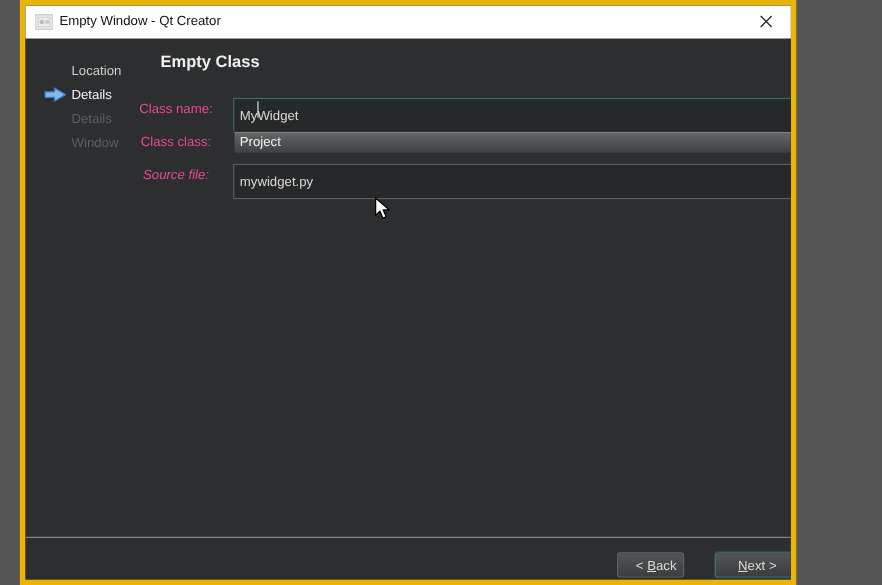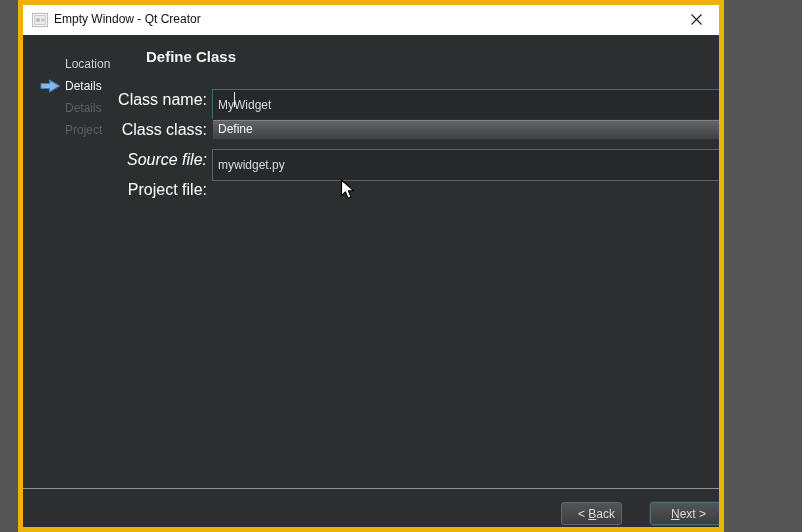--- a/index.html
+++ b/index.html
@@ -20,21 +20,21 @@
   .step { position:absolute; left:0; width:115px; height:22px; font-size:12px; line-height:22px; }
   .step .step-label { position:absolute; left:42px; }
   .step.s0 { top:18px; } .step.s1 { top:40px; } .step.s2 { top:62px; } .step.s3 { top:84px; }
   .step.done    { color:#cdcdcd; }
   .step.current { color:#f2f2f2; }
   .step.pending { color:#5d5f61; }
   .step-arrow { position:absolute; left:17px; top:4px; width:21px; height:14px; }
   
   .heading { position:absolute; left:123px; top:13px; font-size:15px; font-weight:bold; color:#f0f0f0; }
   
-  .row-label { position:absolute; left:90px; width:94px; text-align:right; font-size:16px; color:#ffffff; line-height:21px; }
+  .row-label { position:absolute; left:90px; width:94px; text-align:center; font-size:12px; color:#ec4899; line-height:21px; }
   .rl0 { top:54px; } .rl1 { top:84px; } .rl2 { top:114px;font-style:italic; } .rl3 { top:144px; }
   .field { position:absolute; left:189px; width:600px; height:21px; }
   .f0 { top:54px; } .f1 { top:84px; } .f2 { top:114px; } .f3 { top:144px; }
   .text-field {
     box-sizing:border-box; width:100%; height:21px; background:#262829;
     border:1px solid #606060; color:#d9d9d9; font-size:12px; padding:15px 5px;
     font-family:"Liberation Sans", sans-serif; outline:none; display:block;
   }
   .text-field.focused { border-color:#3b6c6f; }
   .caret { position:absolute; left:22px; top:3px; width:1px; height:15px; background:#e6e6e6; }
@@ -93,45 +93,44 @@
     <div class="step s1 current">
       <svg class="step-arrow" viewBox="0 0 21 14">
         <polygon points="1,4.5 9.5,4.5 9.5,1 19.5,7 9.5,13 9.5,9.5 1,9.5" fill="#87b8ec" stroke="#3f7fc1" stroke-width="1.2" stroke-linejoin="round"></polygon>
       </svg>
       <span class="step-label">Details</span>
     </div>
     <div class="step s2 pending">
       <span class="step-label">Details</span>
     </div>
     <div class="step s3 pending">
-      <span class="step-label">Project</span>
+      <span class="step-label">Window</span>
     </div>
 
-    <div class="heading">Define Class</div>
+    <div class="heading">Empty Class</div>
 
     <div class="row-label rl0">Class name:</div>
     <div class="field f0">
       <input class="text-field focused" type="text" value="MyWidget" style="">
       <div class="caret"></div>
     </div>
 
     <div class="row-label rl1">Class class:</div>
     <div class="field f1">
       <div class="combo">
-        <span>Define</span>
+        <span>Project</span>
         <span class="combo-arrow"></span>
       </div>
     </div>
 
     <div class="row-label rl2">Source file:</div>
     <div class="field f2">
       <input class="text-field" type="text" value="mywidget.py" style="">
     </div>
 
-    <div class="row-label rl3">Project file:</div>
 
     <div class="separator"></div>
 
     <button class="btn btn-back"><span>&lt; </span><span class="mn">B</span><span>ack</span></button>
 
     <button class="btn btn-cancel"><span>Cancel</span></button>
 
     <button class="btn btn-next"><span></span><span class="mn">N</span><span>ext &gt;</span></button>
 
     <svg class="cursor" viewBox="0 0 15 22">

